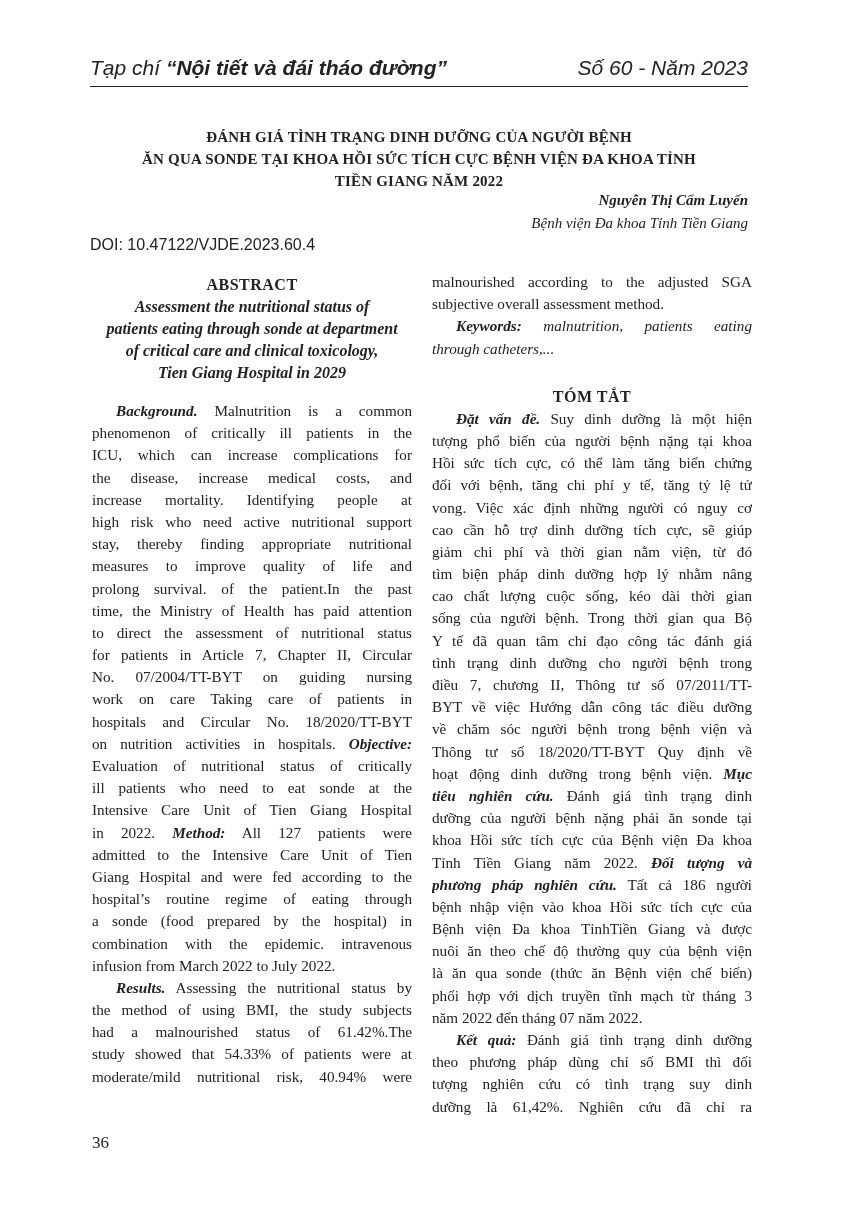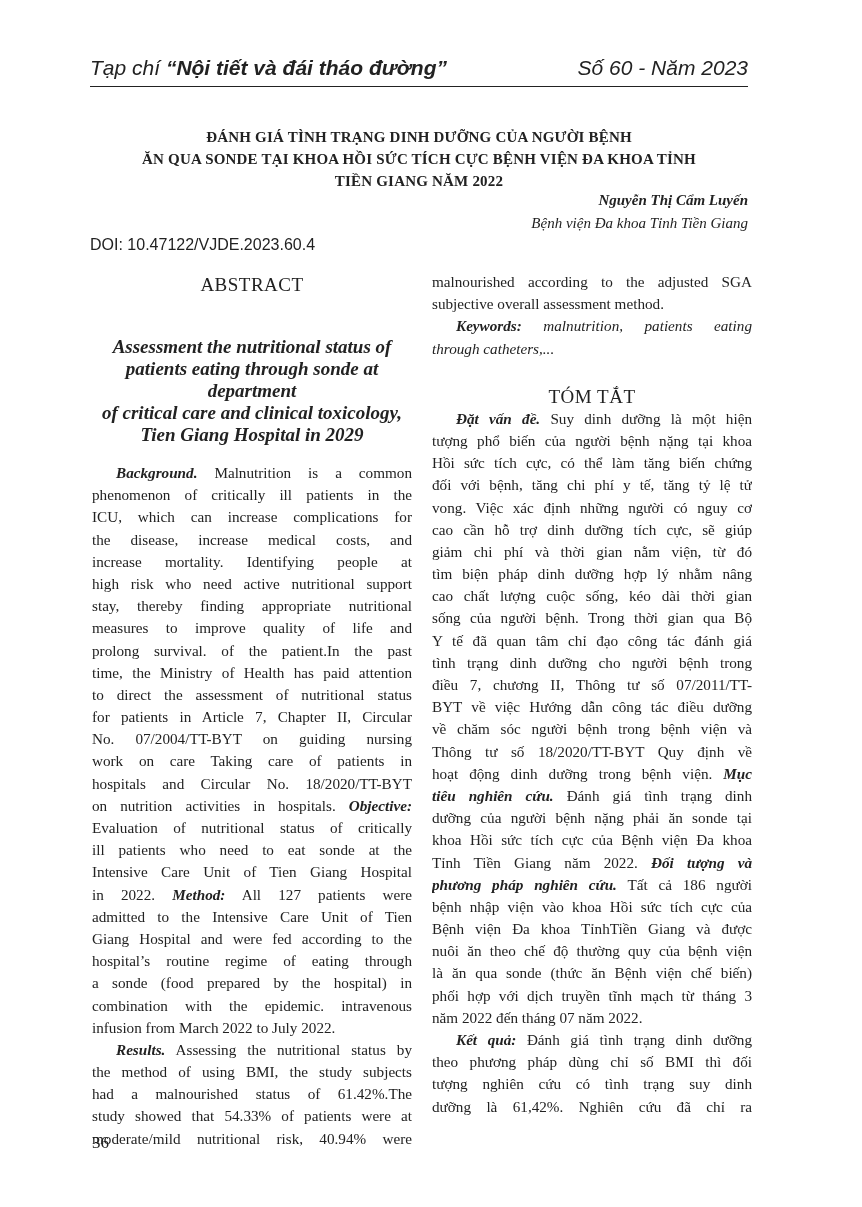--- a/index.html
+++ b/index.html
@@ -8,22 +8,22 @@
   .header .left { position: absolute; left: 0; top: 4px; font-family: "Liberation Sans", sans-serif; font-style: italic; font-size: 21px; color: #222; }
   .header .left b { font-weight: bold; }
   .header .right { position: absolute; right: 0; top: 4px; font-family: "Liberation Sans", sans-serif; font-style: italic; font-size: 21px; color: #222; }
   .title { position: absolute; left: 90px; top: 126px; width: 658px; text-align: center; font-family: "Liberation Serif", serif; font-weight: bold; font-size: 15px; line-height: 22px; color: #222; letter-spacing: 0.2px; }
   .author { position: absolute; right: 114px; top: 192px; font-family: "Liberation Serif", serif; font-weight: bold; font-style: italic; font-size: 15px; color: #222; }
   .affil { position: absolute; right: 114px; top: 215px; font-family: "Liberation Serif", serif; font-style: italic; font-size: 15px; color: #222; }
   .doi { position: absolute; left: 90px; top: 236px; font-family: "Liberation Sans", sans-serif; font-size: 16px; color: #222; }
   .col { position: absolute; width: 320px; font-family: "Liberation Serif", serif; font-size: 15.2px; color: #222; }
   .col-left { left: 92px; top: 274px; }
   .col-right { left: 432px; top: 274px; }
-  .sec-head { text-align: center; font-weight: normal; font-size: 19px; letter-spacing: 0.5px; height: 22px; line-height: 22px; }
-  .abs-sub { text-align: center; font-style: italic; font-weight: bold; font-size: 19px; line-height: 22px; margin-top: 40px; }
+  .sec-head { text-align: center; font-weight: bold; font-size: 16px; letter-spacing: 0.5px; height: 22px; line-height: 22px; }
+  .abs-sub { text-align: center; font-style: italic; font-weight: bold; font-size: 16px; line-height: 22px; }
   .line { height: 22.2px; line-height: 22.2px; white-space: nowrap; text-align: justify; text-align-last: justify; overflow: hidden; }
   .line.last { text-align-last: left; }
   .line.indent { padding-left: 24px; }
   .bi { font-weight: bold; font-style: italic; }
   .it { font-style: italic; }
   .spacer { height: 20px; }
   .page-num { position: absolute; left: 92px; top: 1133px; font-family: "Liberation Serif", serif; font-size: 17px; color: #222; }
 </style>
 </head>
 <body>

